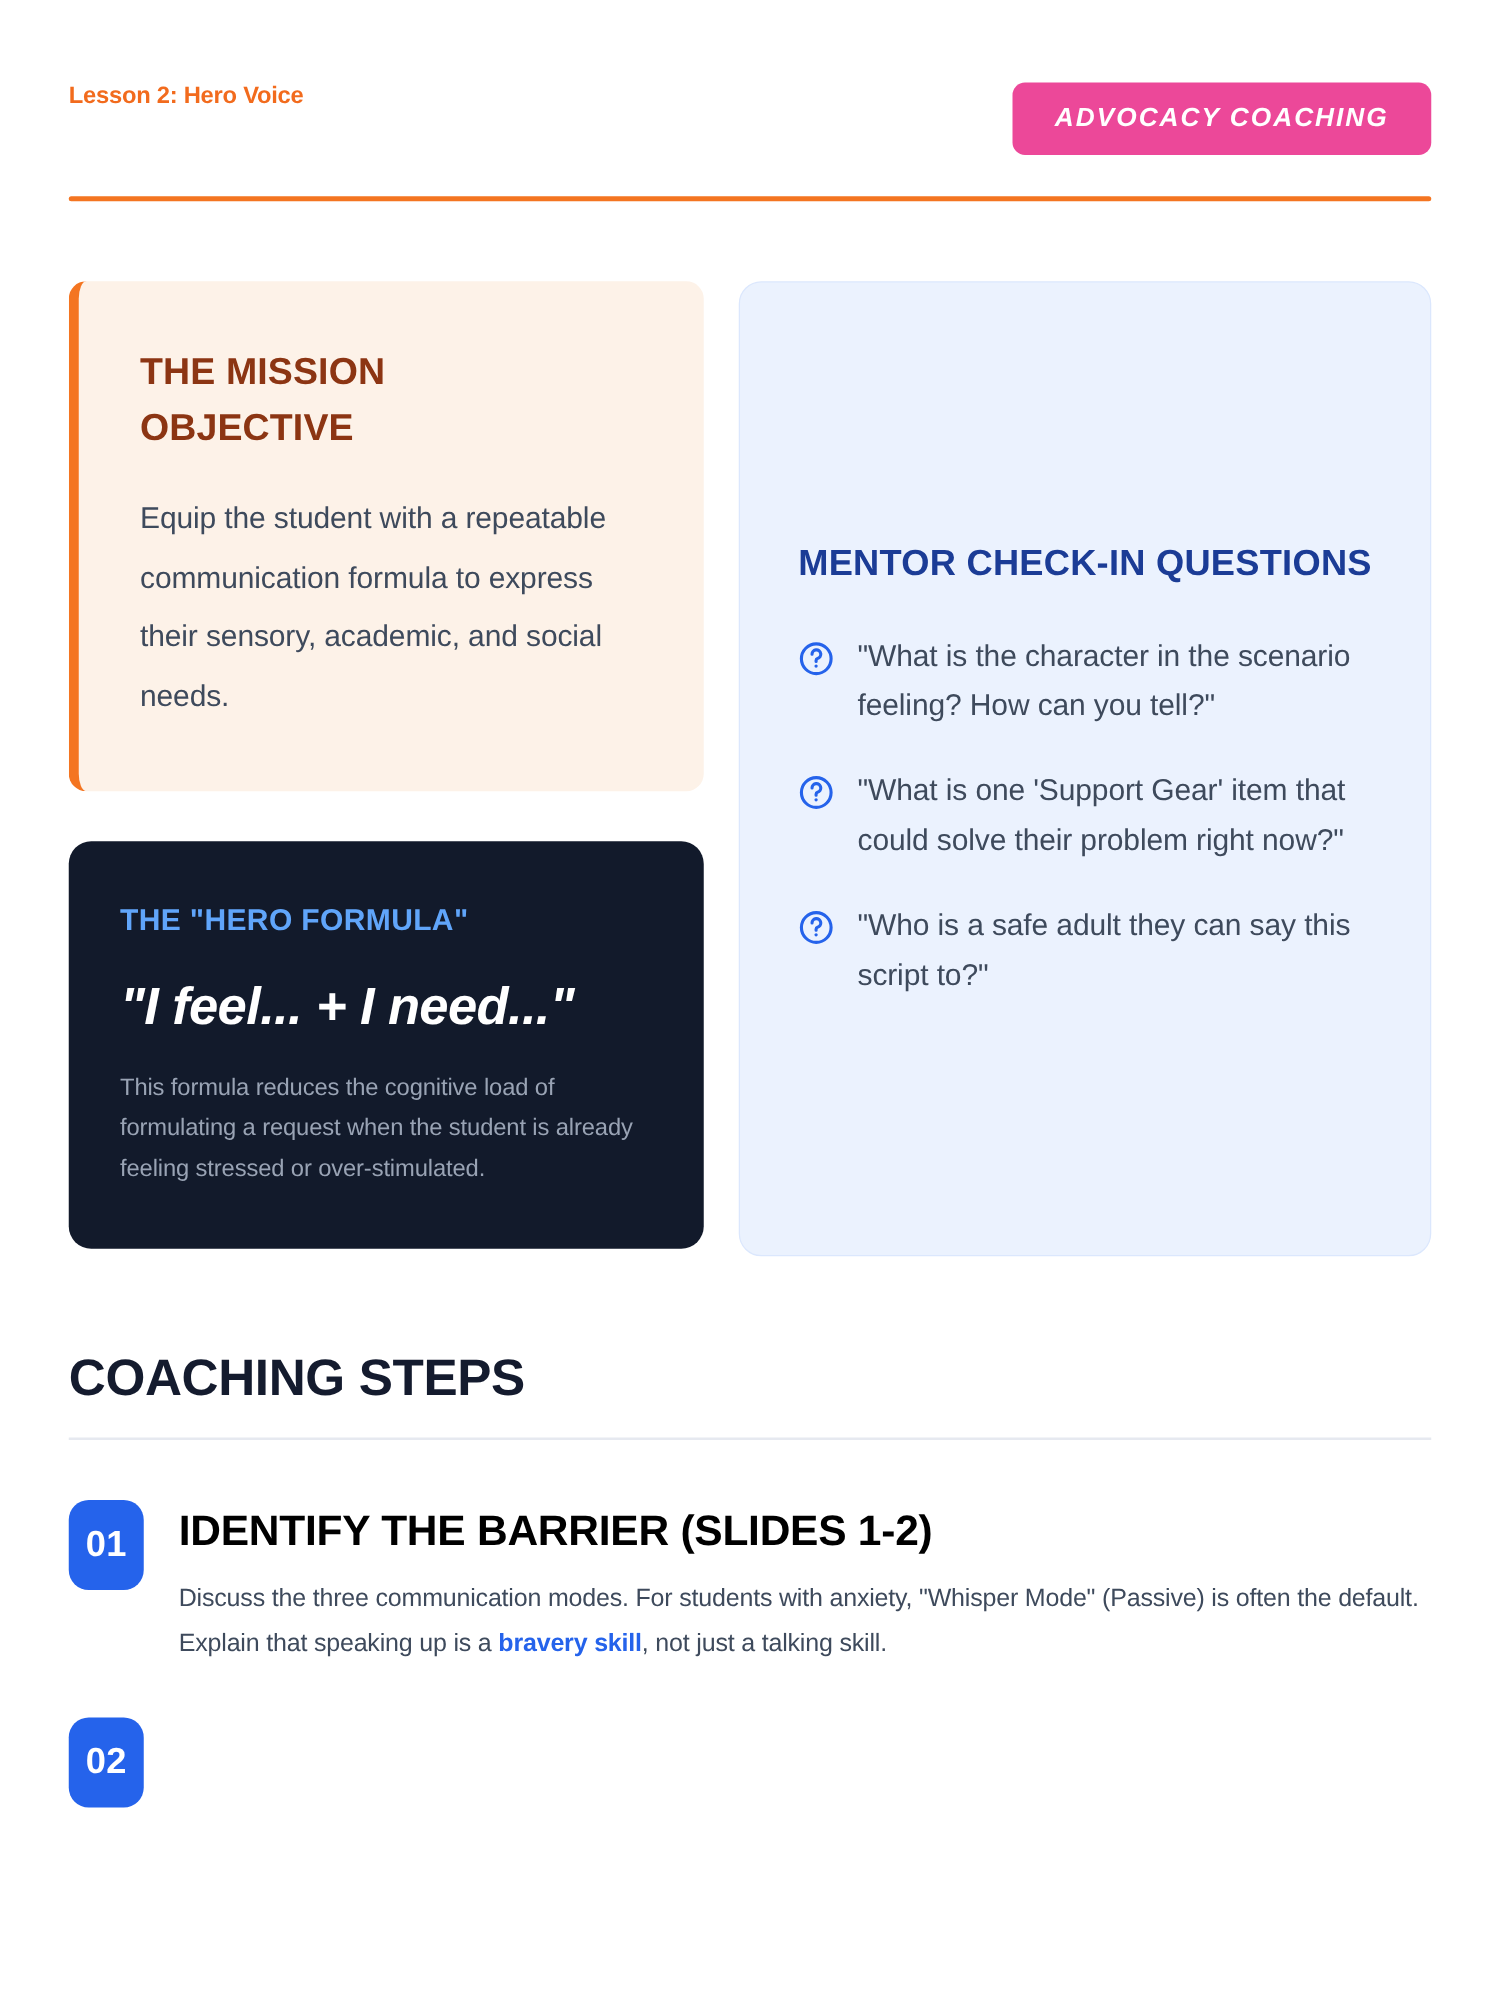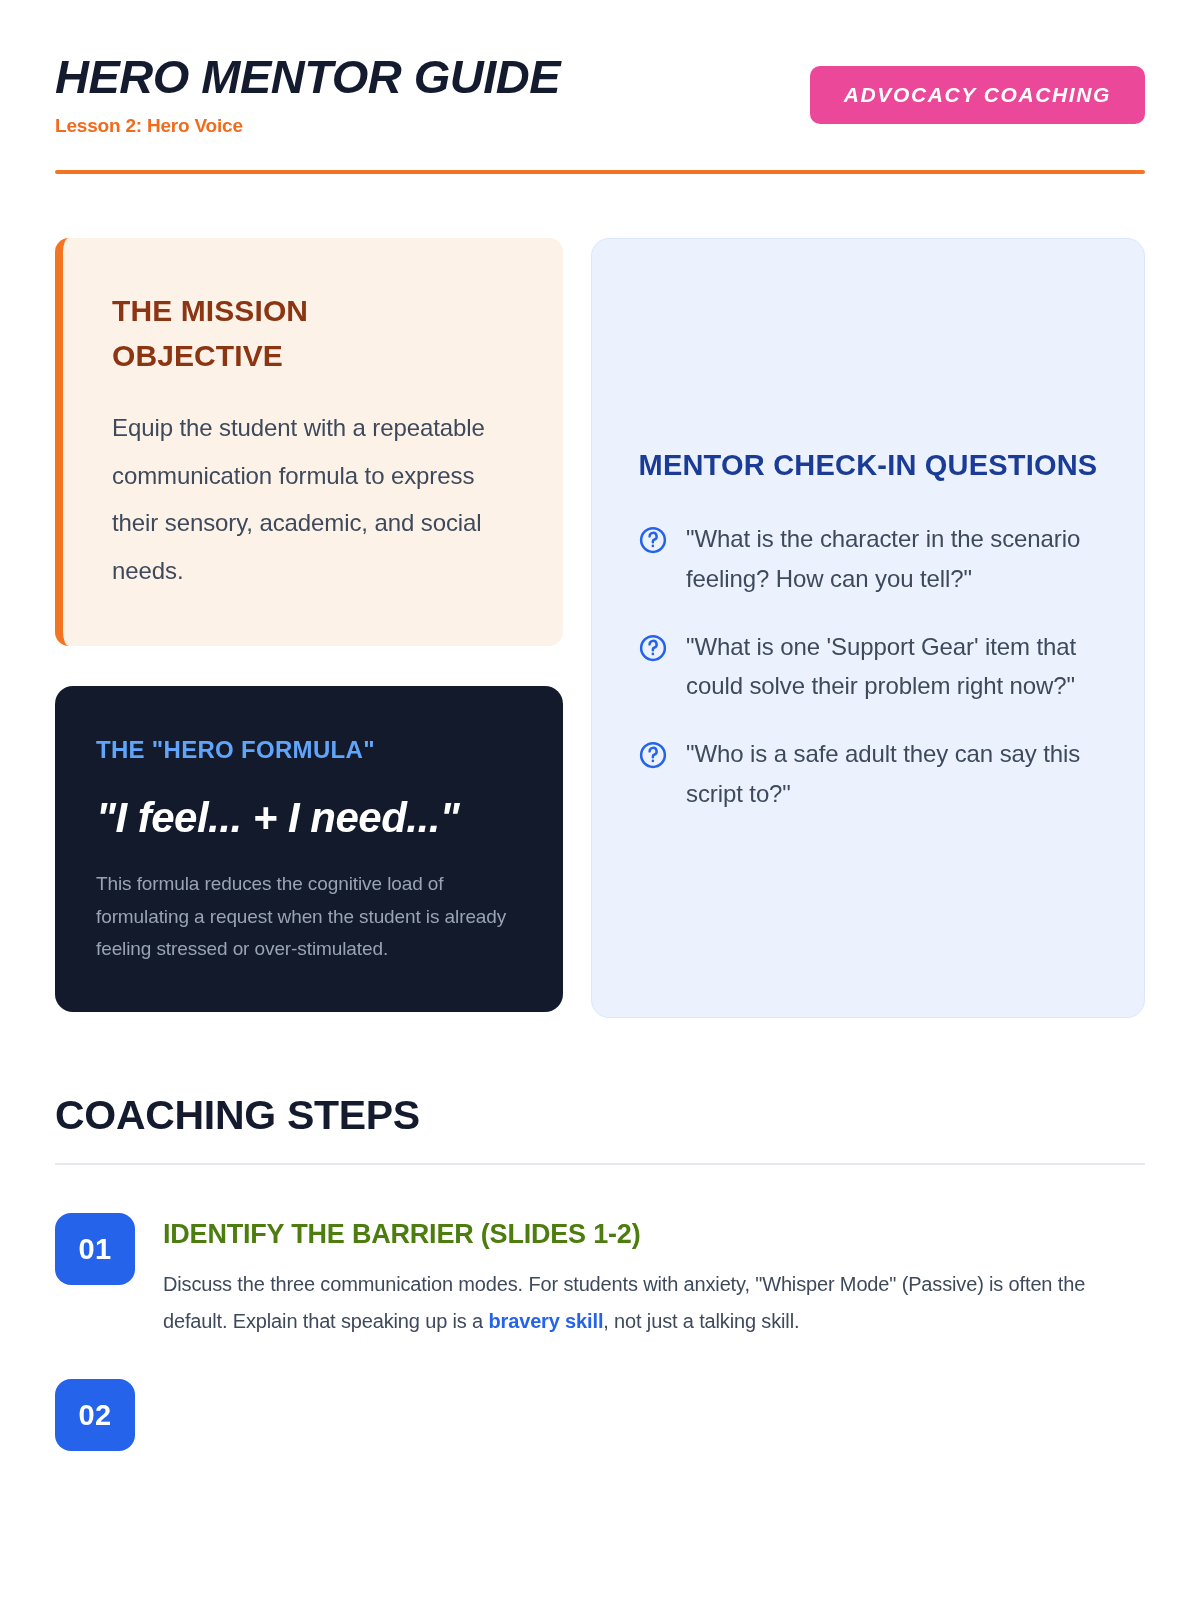--- a/index.html
+++ b/index.html
@@ -195,39 +195,39 @@
 
   .step-row {
     display: flex;
     gap: 28px;
     margin-top: 48px;
     align-items: flex-start;
   }
 
   .step-badge {
     flex: none;
-    width: 80px;
+    width: 60px;
     height: 72px;
     background: #2563EB;
     border-radius: 16px;
     color: #ffffff;
     font-size: 29px;
     font-weight: 700;
     display: flex;
     align-items: center;
     justify-content: center;
     letter-spacing: 0.3px;
   }
 
   .step-body { flex: 1; padding-top: 6px; }
 
   .step-title {
-    font-size: 27px;
-    font-weight: 700;
-    color: #4d7c0f;
+    font-size: 34px;
+    font-weight: 700;
+    color: #000000;
     letter-spacing: -0.2px;
   }
 
   .step-text {
     margin-top: 16px;
     font-size: 20px;
     line-height: 1.82;
     color: #3E4A5C;
     letter-spacing: -0.15px;
   }
@@ -237,21 +237,20 @@
   
   .step-row-partial { margin-top: 40px; }
 </style>
 </head>
 <body>
 
 <div class="page">
 
   <div class="header">
     <div class="header-left">
-      <div class="page-title">HERO MENTOR GUIDE</div>
       <div class="page-subtitle">Lesson 2: Hero Voice</div>
     </div>
     <div class="badge-pill">ADVOCACY COACHING</div>
   </div>
   <div class="header-rule"></div>
 
   <div class="top-grid">
 
     <div class="col-left">
 

